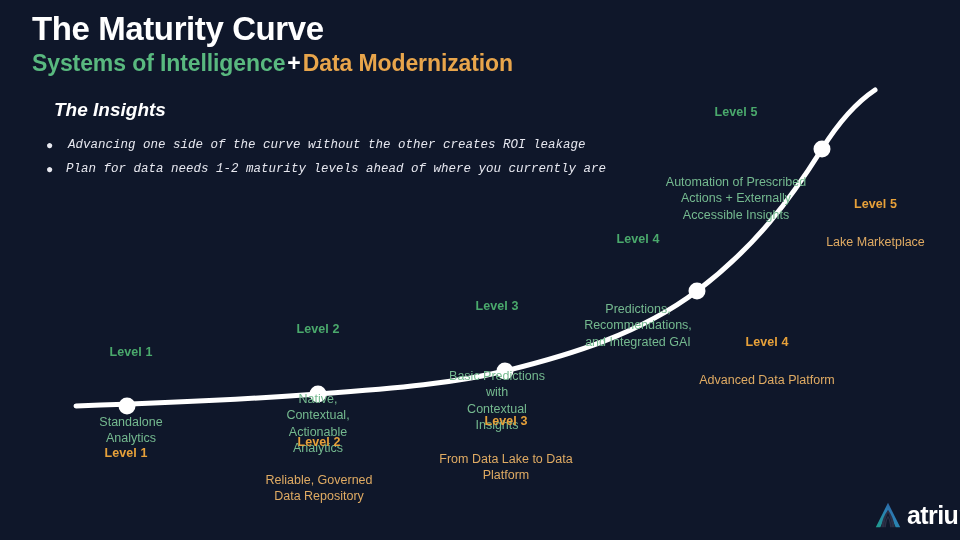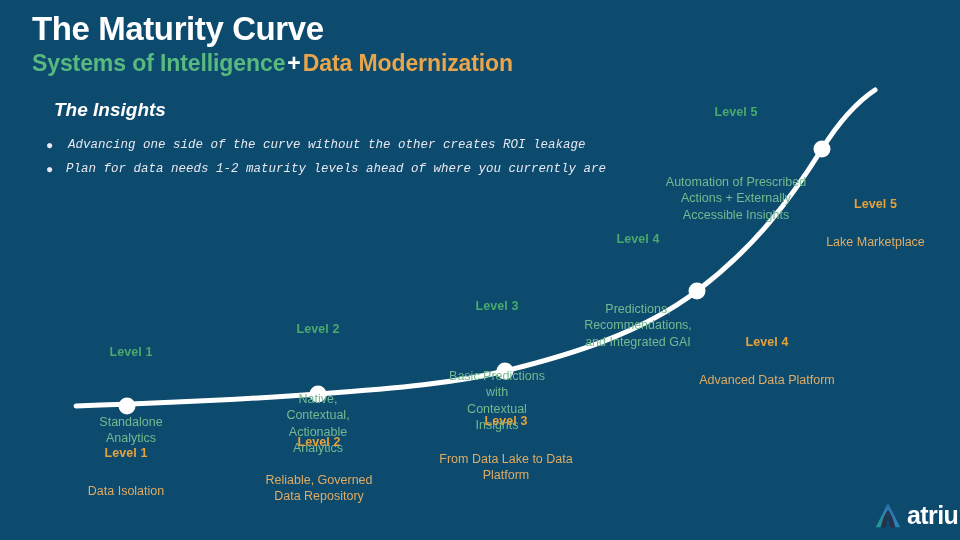--- a/index.html
+++ b/index.html
@@ -11,21 +11,21 @@
     height: 540px;
     overflow: hidden;
     background: #2b2f45;
     font-family: "Liberation Sans", sans-serif;
     -webkit-font-smoothing: antialiased;
   }
   #slide {
     position: relative;
     width: 960px;
     height: 540px;
-    background: #0c4a6e;
+    background: #0f172a;
     overflow: hidden;
   }
 
   
   .title {
     position: absolute;
     left: 32px;
     top: 10px;
     font-size: 33px;
     font-weight: bold;
@@ -175,21 +175,20 @@
       </g>
   </svg>
 
   <div class="lvl top" style="left:61px; top:323px; width:140px;">
     <span class="hd">Level 1</span>
     <span class="bd">Standalone
 Analytics</span>
   </div>
   <div class="lvl bot" style="left:56px; top:424px; width:140px;">
     <span class="hd">Level 1</span>
-    <span class="bd">Data Isolation</span>
   </div>
 
   <div class="lvl top" style="left:248px; top:300px; width:140px;">
     <span class="hd">Level 2</span>
     <span class="bd">Native,
 Contextual,
 Actionable
 Analytics</span>
   </div>
   <div class="lvl bot" style="left:234px; top:413px; width:170px;">

